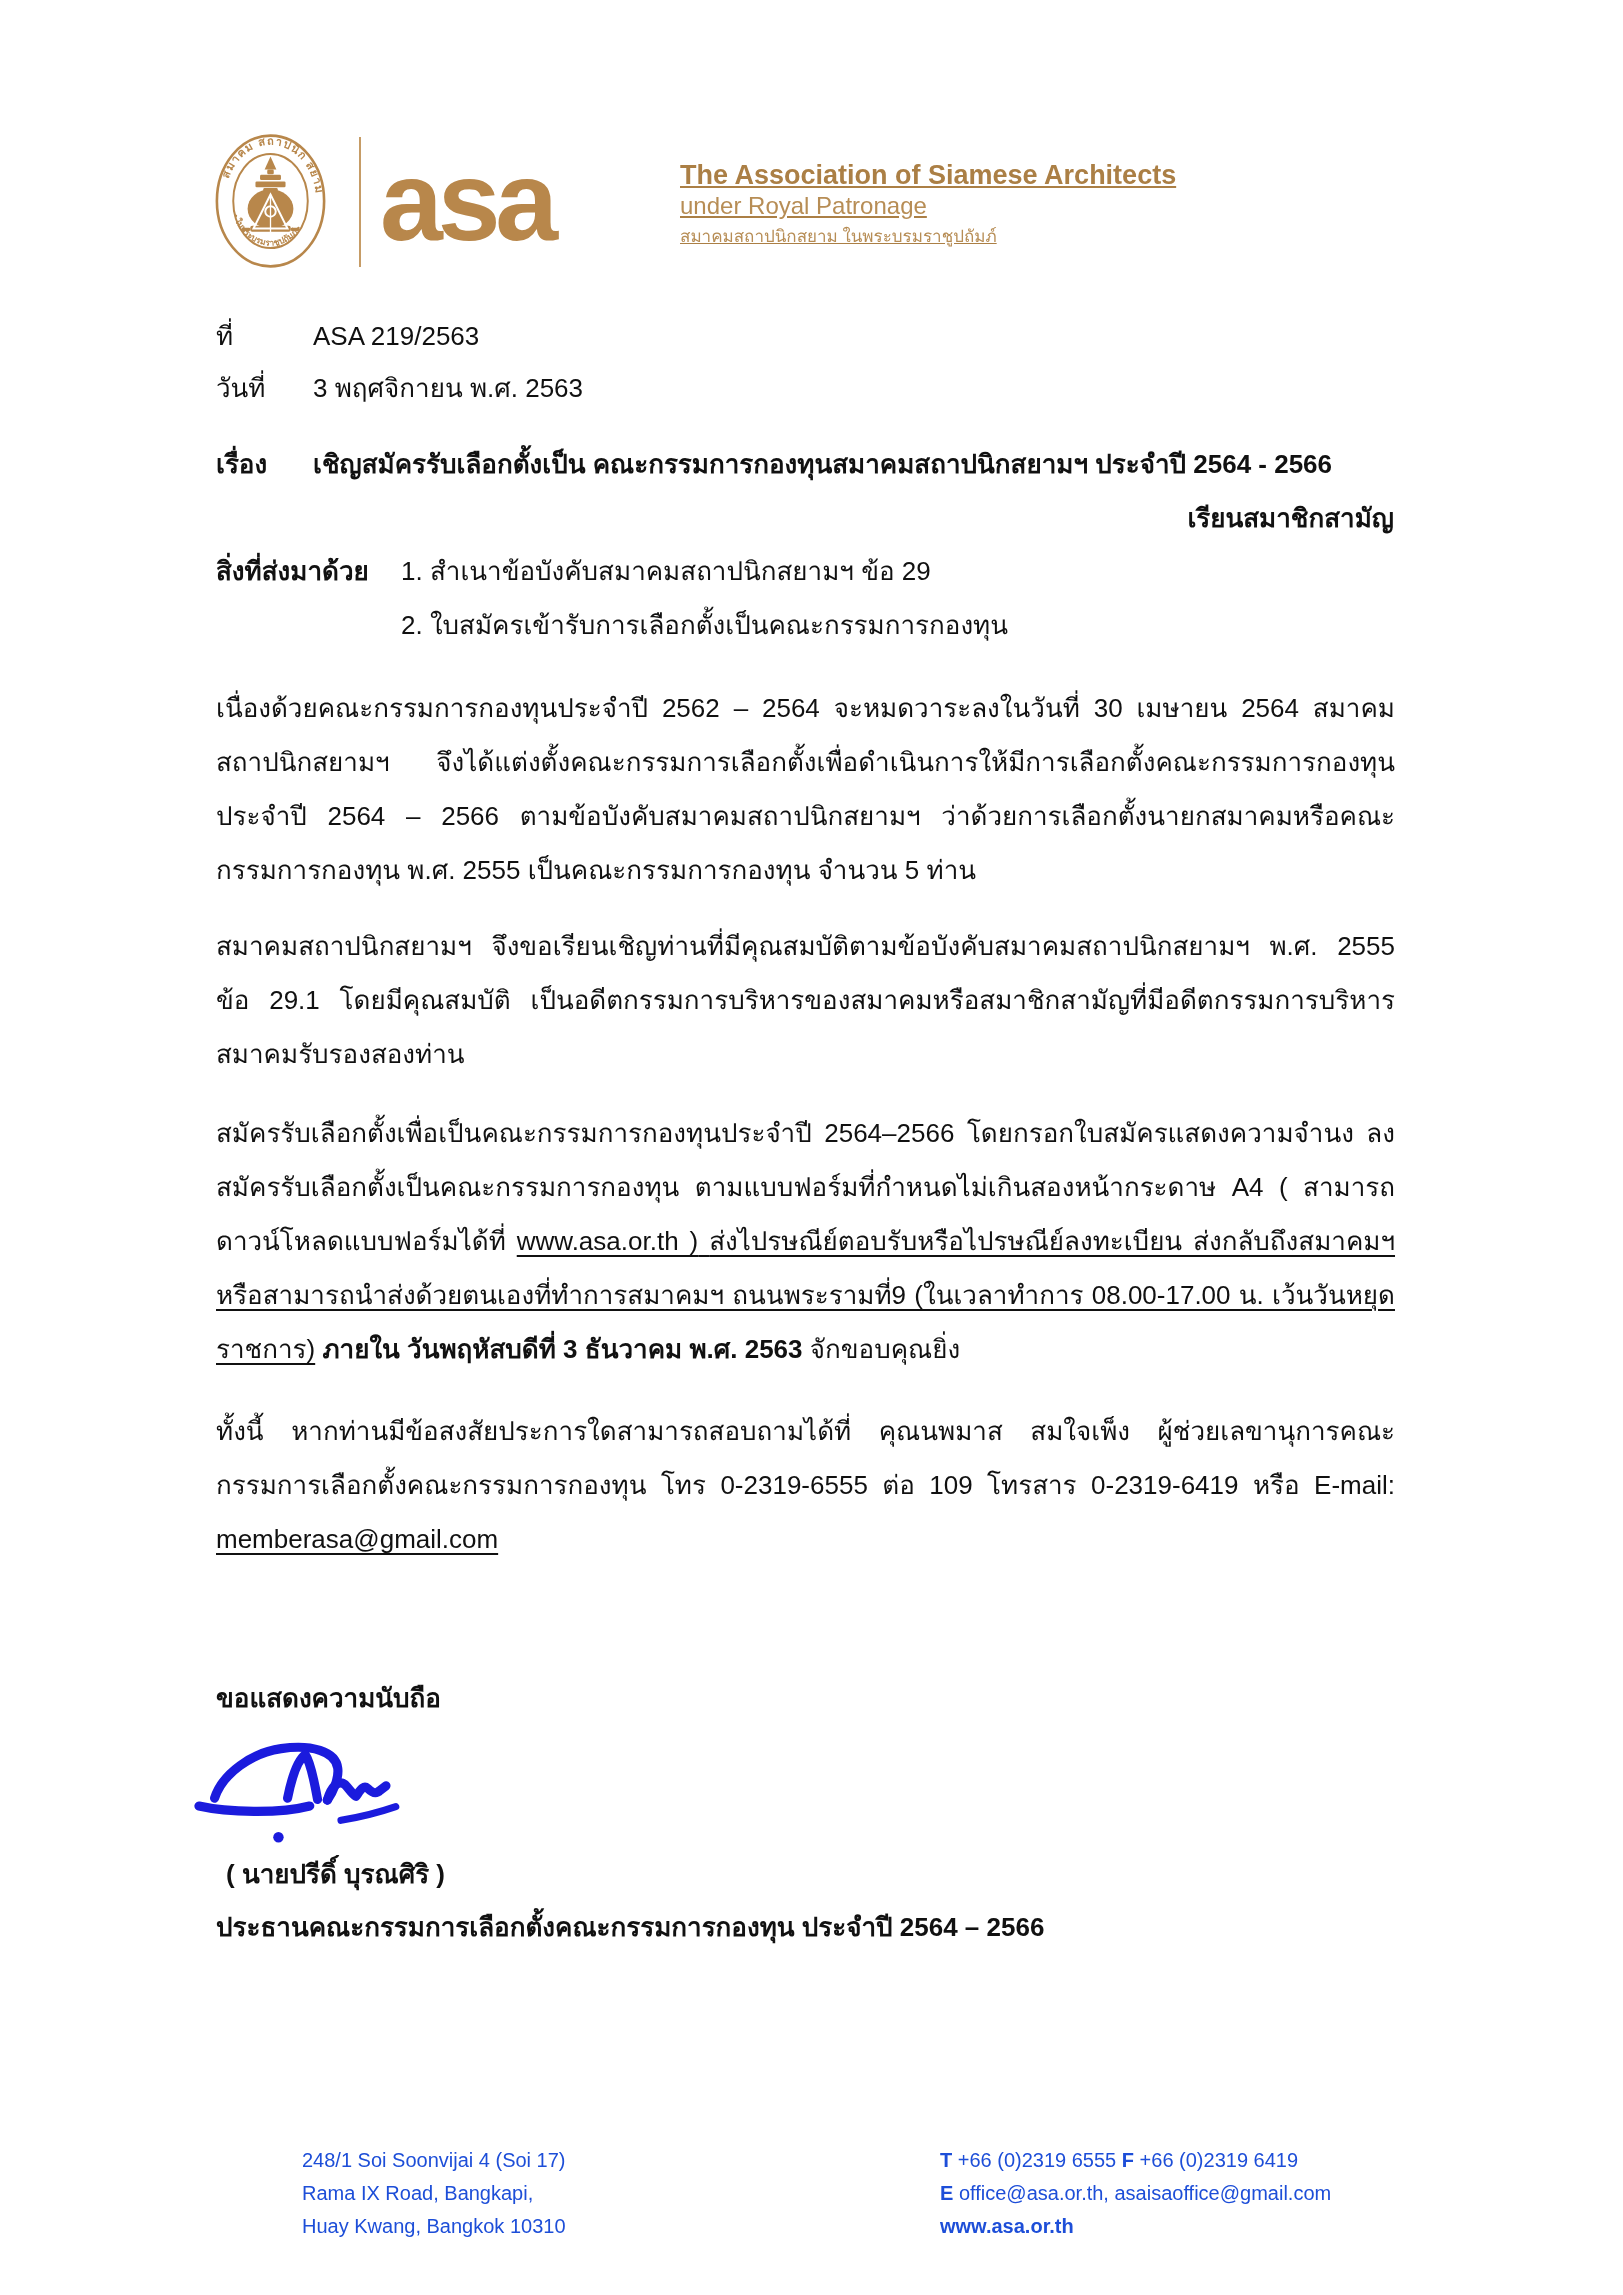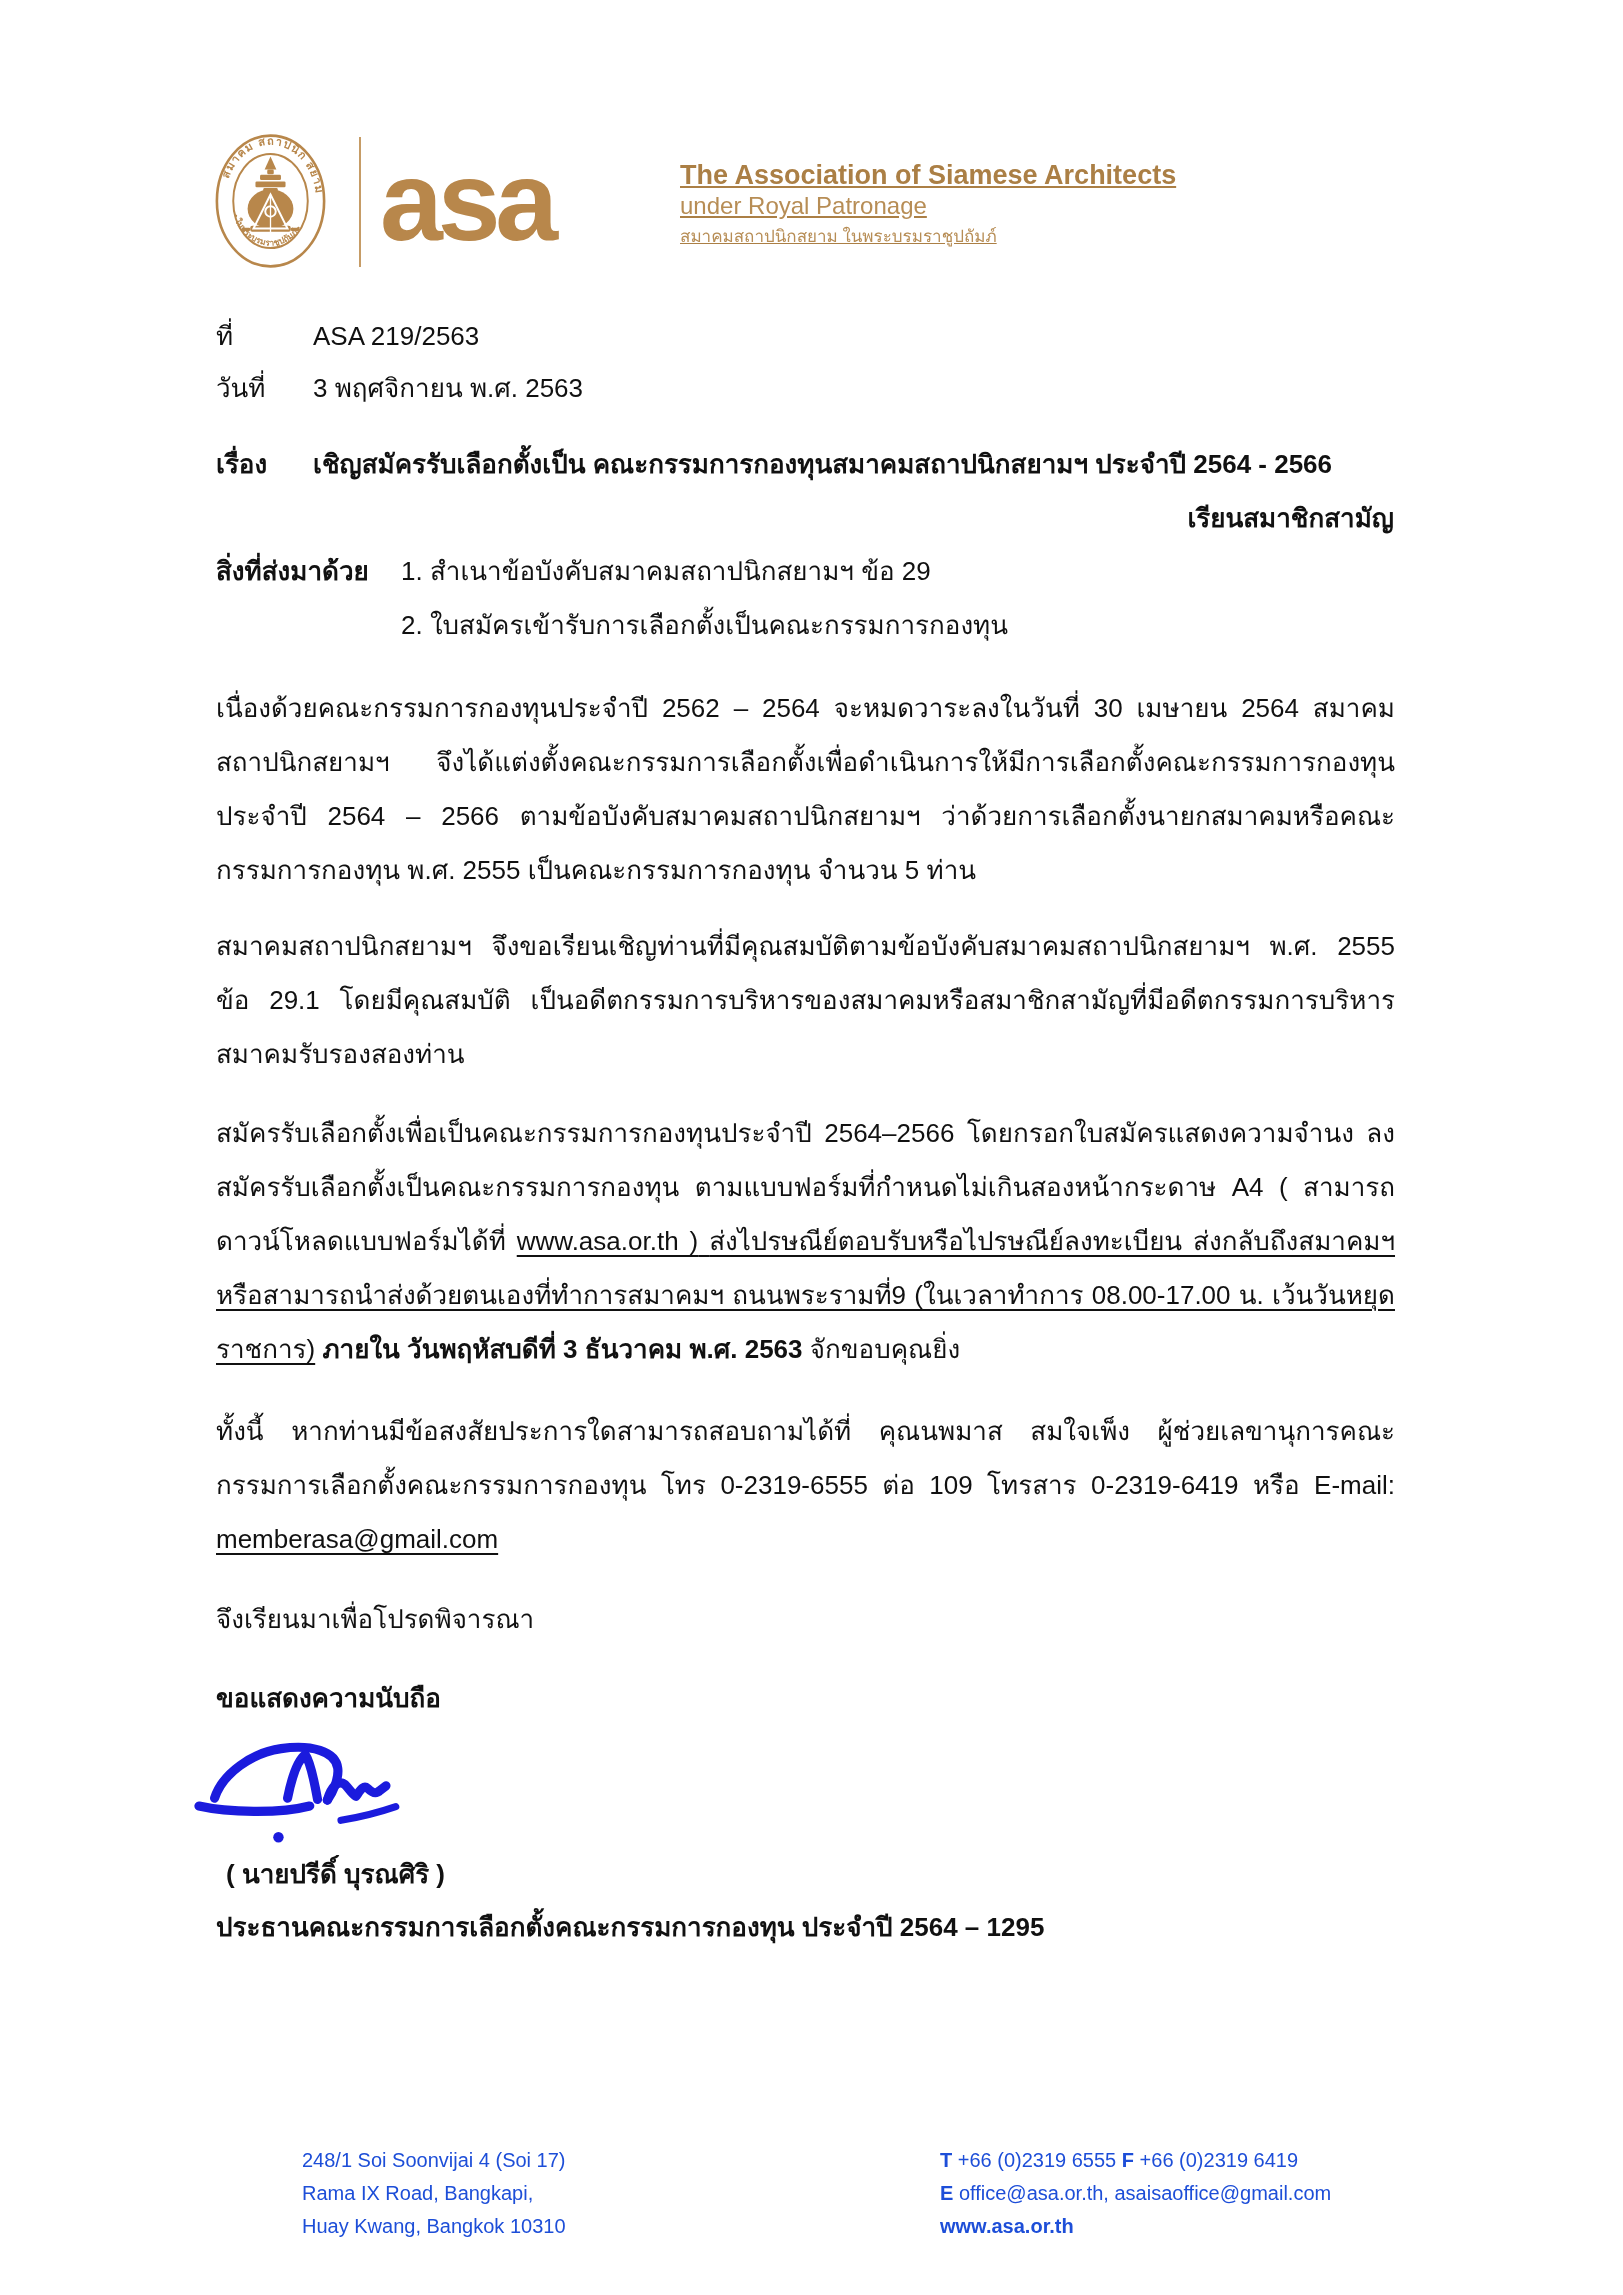--- a/index.html
+++ b/index.html
@@ -118,39 +118,38 @@
   </div>
 
   <div class="abs par" style="top:681px;">เนื่องด้วยคณะกรรมการกองทุนประจำปี 2562 – 2564 จะหมดวาระลงในวันที่ 30 เมษายน 2564 สมาคมสถาปนิกสยามฯ จึงได้แต่งตั้งคณะกรรมการเลือกตั้งเพื่อดำเนินการให้มีการเลือกตั้งคณะกรรมการกองทุน ประจำปี 2564 – 2566 ตามข้อบังคับสมาคมสถาปนิกสยามฯ ว่าด้วยการเลือกตั้งนายกสมาคมหรือคณะกรรมการกองทุน พ.ศ. 2555 เป็นคณะกรรมการกองทุน จำนวน 5 ท่าน</div>
 
   <div class="abs par" style="top:919px;">สมาคมสถาปนิกสยามฯ จึงขอเรียนเชิญท่านที่มีคุณสมบัติตามข้อบังคับสมาคมสถาปนิกสยามฯ พ.ศ. 2555 ข้อ 29.1 โดยมีคุณสมบัติ เป็นอดีตกรรมการบริหารของสมาคมหรือสมาชิกสามัญที่มีอดีตกรรมการบริหารสมาคมรับรองสองท่าน</div>
 
   <div class="abs par" style="top:1106px;"><span>สมัครรับเลือกตั้งเพื่อเป็นคณะกรรมการกองทุนประจำปี 2564–2566 โดยกรอกใบสมัครแสดงความจำนง ลงสมัครรับเลือกตั้งเป็นคณะกรรมการกองทุน ตามแบบฟอร์มที่กำหนดไม่เกินสองหน้ากระดาษ A4 ( สามารถดาวน์โหลดแบบฟอร์มได้ที่ </span><span class="u">www.asa.or.th )</span><span class="u"> </span><span class="u">ส่งไปรษณีย์ตอบรับหรือไปรษณีย์ลงทะเบียน ส่งกลับถึงสมาคมฯ หรือสามารถนำส่งด้วยตนเองที่ทำการสมาคมฯ ถนนพระรามที่9 (ในเวลาทำการ 08.00-17.00 น. เว้นวันหยุดราชการ)</span><span> </span><span style="font-weight: bold;">ภายใน วันพฤหัสบดีที่ 3 ธันวาคม พ.ศ. 2563</span><span>  จักขอบคุณยิ่ง</span></div>
 
   <div class="abs par" style="top:1404px;"><span>ทั้งนี้ หากท่านมีข้อสงสัยประการใดสามารถสอบถามได้ที่ คุณนพมาส สมใจเพ็ง ผู้ช่วยเลขานุการคณะกรรมการเลือกตั้งคณะกรรมการกองทุน โทร 0-2319-6555 ต่อ 109 โทรสาร 0-2319-6419 หรือ E-mail: </span><span class="u">memberasa@gmail.com</span></div>
 
-  <div class="abs plain" style="top:1592px;">จึงเรียนมาเพื่อโปรดพิจารณา</div>
 
   <div class="abs plain bold" style="top:1671px;">ขอแสดงความนับถือ</div>
 
   <div class="abs signature">
     <svg width="220" height="116" viewBox="0 0 336 178">
       <g fill="none" stroke="#1b1bdd" stroke-width="14" stroke-linecap="round" stroke-linejoin="round">
         <path d="M16,112 C60,122 140,124 186,112"></path>
         <path d="M40,100 C52,62 98,30 142,24 C188,17 226,28 229,54 C231,70 222,90 213,103"></path>
         <path d="M152,100 C160,60 170,40 179,33 C187,44 193,74 198,102"></path>
         <path d="M213,103 C219,82 231,71 240,79 C247,86 250,93 257,97 C263,89 268,79 275,85 C281,91 287,95 294,88 L303,81"></path>
         <path d="M234,134 C258,130 292,122 318,113" stroke-width="11"></path>
       </g>
       <circle cx="138" cy="160" r="8" fill="#1b1bdd"></circle>
     </svg>
   </div>
 
   <div class="abs plain bold" style="top:1847px;left:226px;">( นายปรีดิ์  บุรณศิริ )</div>
-  <div class="abs plain bold" style="top:1900px;">ประธานคณะกรรมการเลือกตั้งคณะกรรมการกองทุน ประจำปี 2564 – 1295</div>
+  <div class="abs plain bold" style="top:1900px;">ประธานคณะกรรมการเลือกตั้งคณะกรรมการกองทุน ประจำปี 2564 – 2566</div>
 
   <div class="abs footer-col fc1">
     <div>248/1 Soi Soonvijai 4 (Soi 17)</div>
     <div>Rama IX Road, Bangkapi,</div>
     <div>Huay Kwang, Bangkok 10310</div>
   </div>
 
 
   <div class="abs footer-col fc3">
     <div><span style="font-weight: bold;">T</span><span>  +66 (0)2319 6555   </span><span style="font-weight: bold;">F</span><span>  +66 (0)2319 6419</span></div>

